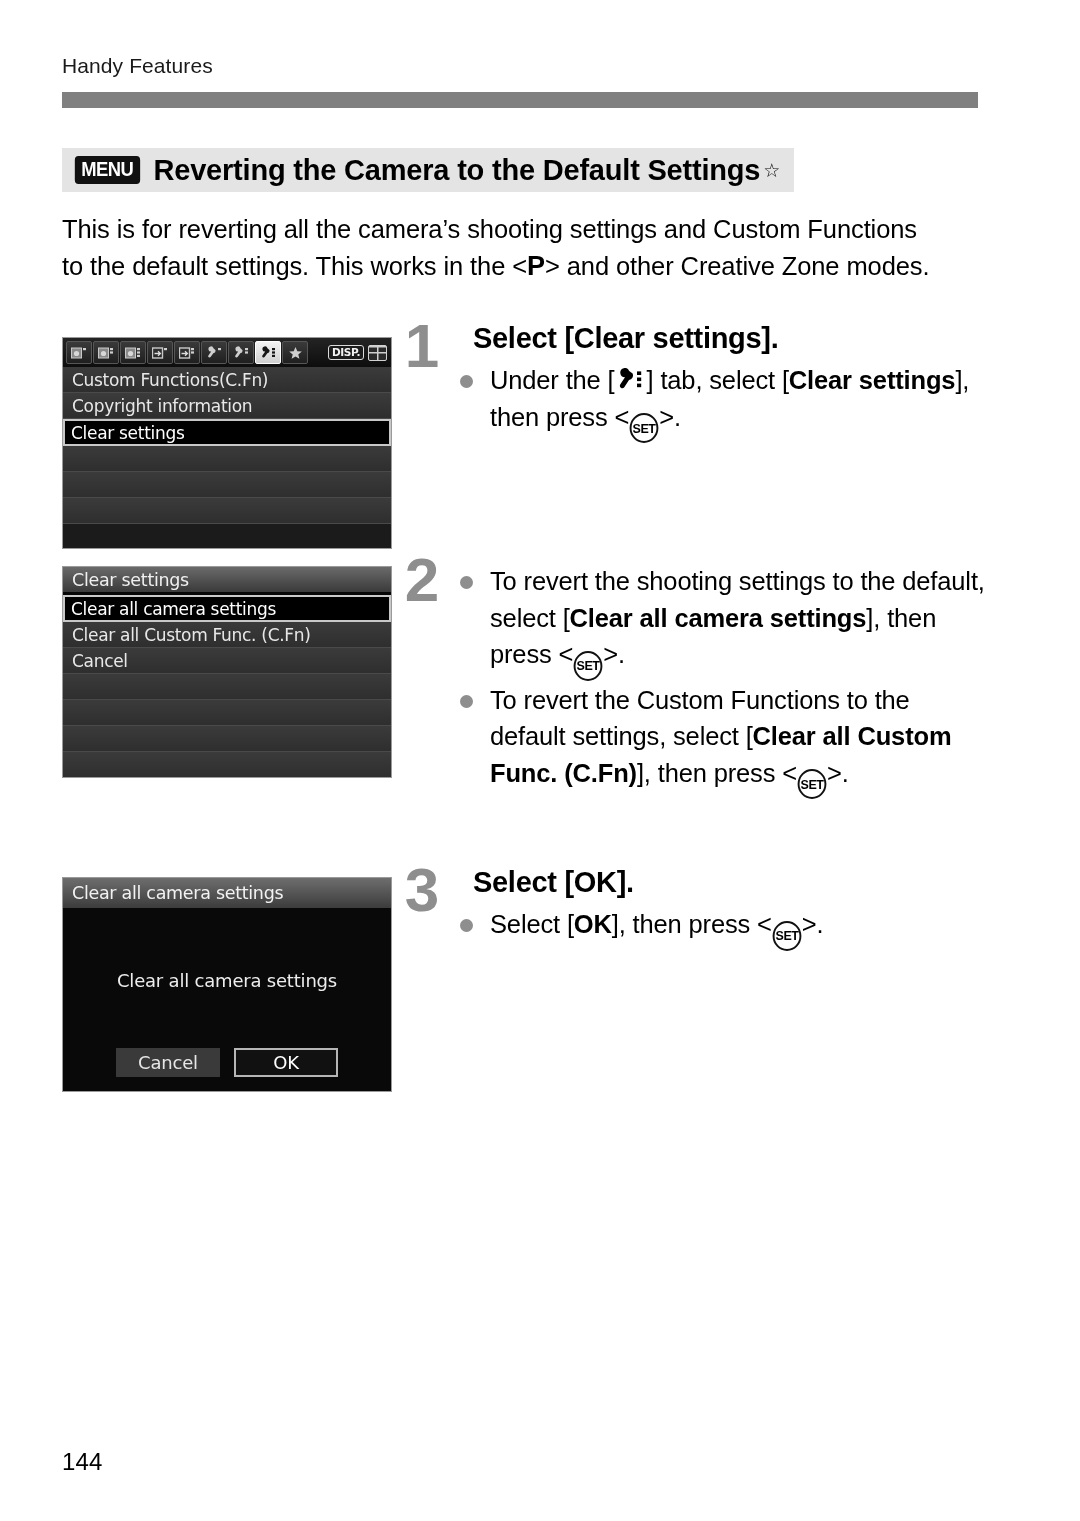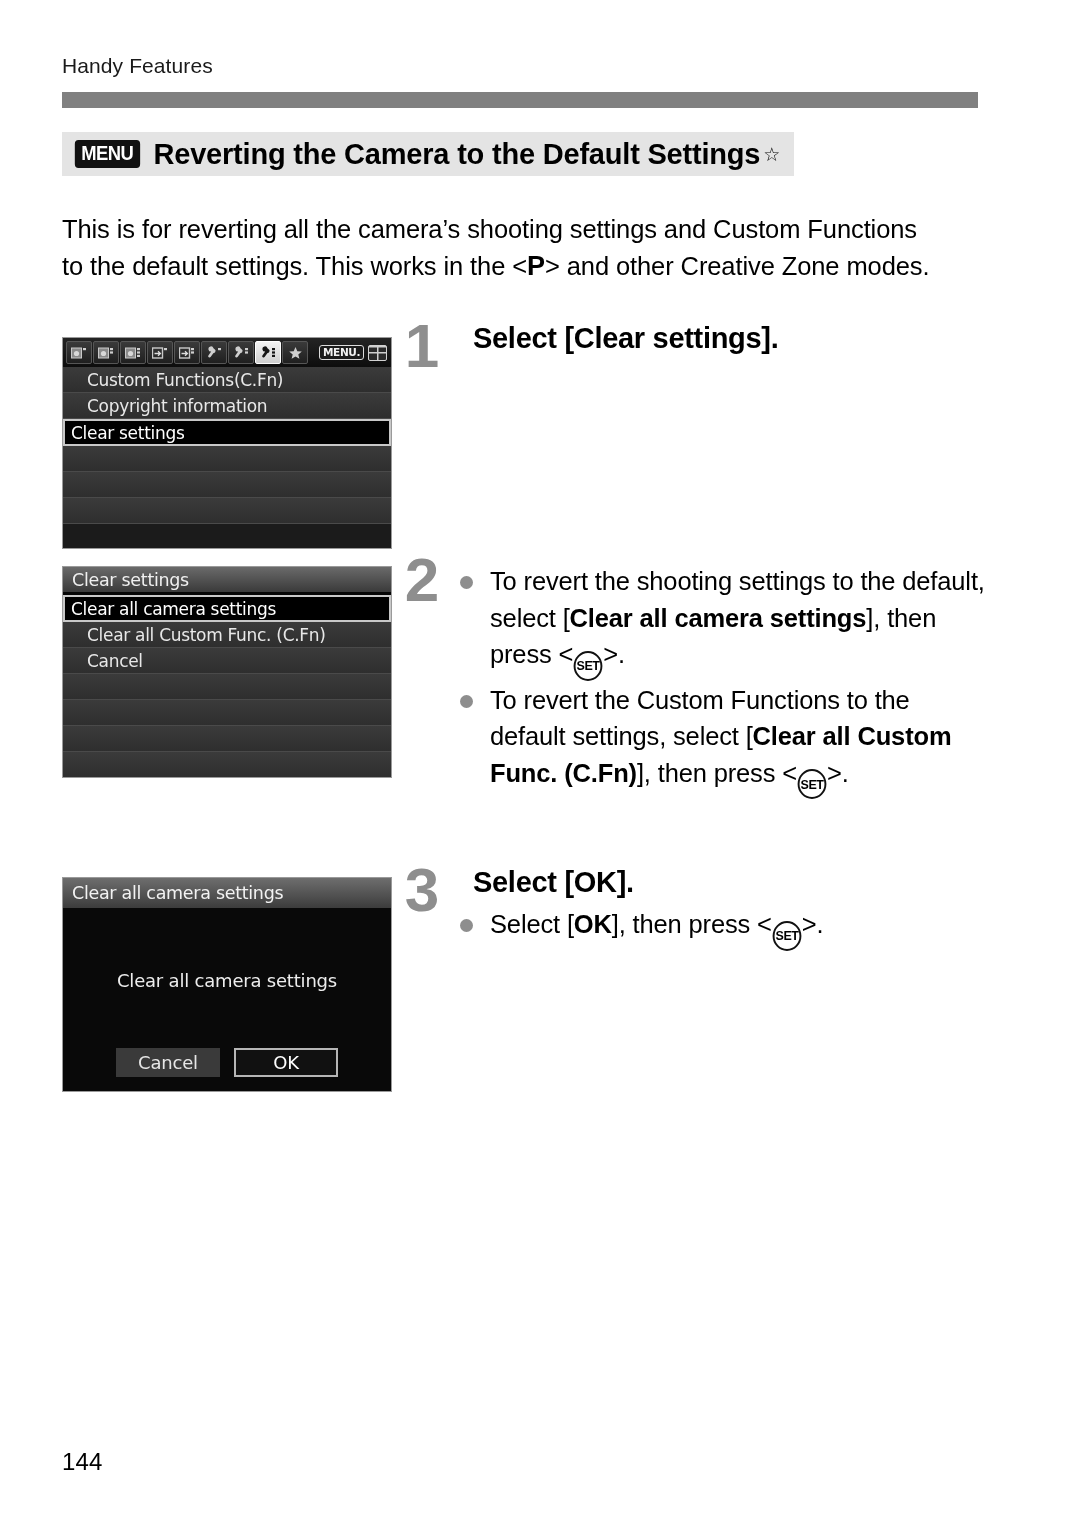--- a/index.html
+++ b/index.html
@@ -29,21 +29,21 @@
     top: 92px;
     width: 916px;
     height: 16px;
     background: #808080;
   }
 
   
   .section-title {
     position: absolute;
     left: 62px;
-    top: 132px;
+    top: 148px;
     height: 44px;
     background: #e4e4e4;
     padding: 0 14px 0 10px;
     display: flex;
     align-items: center;
     white-space: nowrap;
   }
   .menu-badge {
     display: inline-block;
     background: #111111;
@@ -157,21 +157,21 @@
       linear-gradient(#cfcfcf,#cfcfcf) 50% 0/1.5px 100% no-repeat,
       #2a2a2a;
   }
 
   
   .rows { display: flex; flex-direction: column; }
   .row {
     height: 26px;
     display: flex;
     align-items: center;
-    padding-left: 24px;
+    padding-left: 9px;
     color: #e8e8e8;
     font-size: 17px;
     letter-spacing: -0.3px;
     border-bottom: 1px solid #4a4a4a;
     background: linear-gradient(#3b3b3b, #2e2e2e);
     white-space: nowrap;
   }
   .row.empty { color: transparent; }
   .row.selected {
     background: #000000;
@@ -417,21 +417,21 @@
         </svg>
     </div>
 
     <div class="tab dim">
       <svg width="15" height="14" viewBox="0 0 15 14">
           <polygon points="7.5,1 9.3,5.2 13.8,5.5 10.3,8.4 11.4,12.8 7.5,10.4 3.6,12.8 4.7,8.4 1.2,5.5 5.7,5.2" fill="#cfcfcf"></polygon>
         </svg>
     </div>
 
     <div class="disp-group">
-      <span class="disp-chip">MENU.</span>
+      <span class="disp-chip">DISP.</span>
       <span class="disp-grid"></span>
     </div>
   </div>
 
   <div class="rows">
     <div class="row selected" style="order:3">Clear settings</div>
     <div class="row" style="order:1">Custom Functions(C.Fn)</div>
     <div class="row" style="order:2">Copyright information</div>
     <div class="row empty" style="order:5">&nbsp;</div>
     <div class="row empty" style="order:6">&nbsp;</div>
@@ -460,20 +460,32 @@
     <div class="dlg-buttons">
       <div class="dlg-btn cancel">Cancel</div>
       <div class="dlg-btn ok">OK</div>
     </div>
   </div>
 </div>
 
 <div class="step step-1">
   <div class="step-num">1</div>
   <div class="step-heading">Select [Clear settings].</div>
+  <div class="bullets">
+    <div class="bullet">
+      <span class="dot"></span><span>Under the [</span><span class="wrench-inline">
+          <svg width="30" height="24" viewBox="0 0 30 24">
+            <path d="M13.2 3.0 A4.6 4.6 0 1 0 9.0 9.2 L4.2 16.6 a2.5 2.5 0 0 0 3.9 3.0 L13.0 12.0 A4.6 4.6 0 0 0 16.6 5.6 Z" fill="#000"></path>
+            <rect x="21" y="3.4" width="4.2" height="3.6" fill="#000"></rect>
+            <rect x="21" y="9.5" width="4.2" height="3.6" fill="#000"></rect>
+            <rect x="21" y="15.6" width="4.2" height="3.6" fill="#000"></rect>
+          </svg>
+        </span><span>] tab, select [</span><b>Clear settings</b><span>], then press &lt;</span><span class="set-icon">SET</span><span>&gt;.</span>
+    </div>
+  </div>
 </div>
 
 <div class="step step-2">
   <div class="step-num">2</div>
   <div class="bullets">
 
     <div class="bullet">
       <span class="dot"></span><span>To revert the shooting settings to the default, select [</span><b>Clear all camera settings</b><span>], then press &lt;</span><span class="set-icon">SET</span><span>&gt;.</span>
     </div>
 

